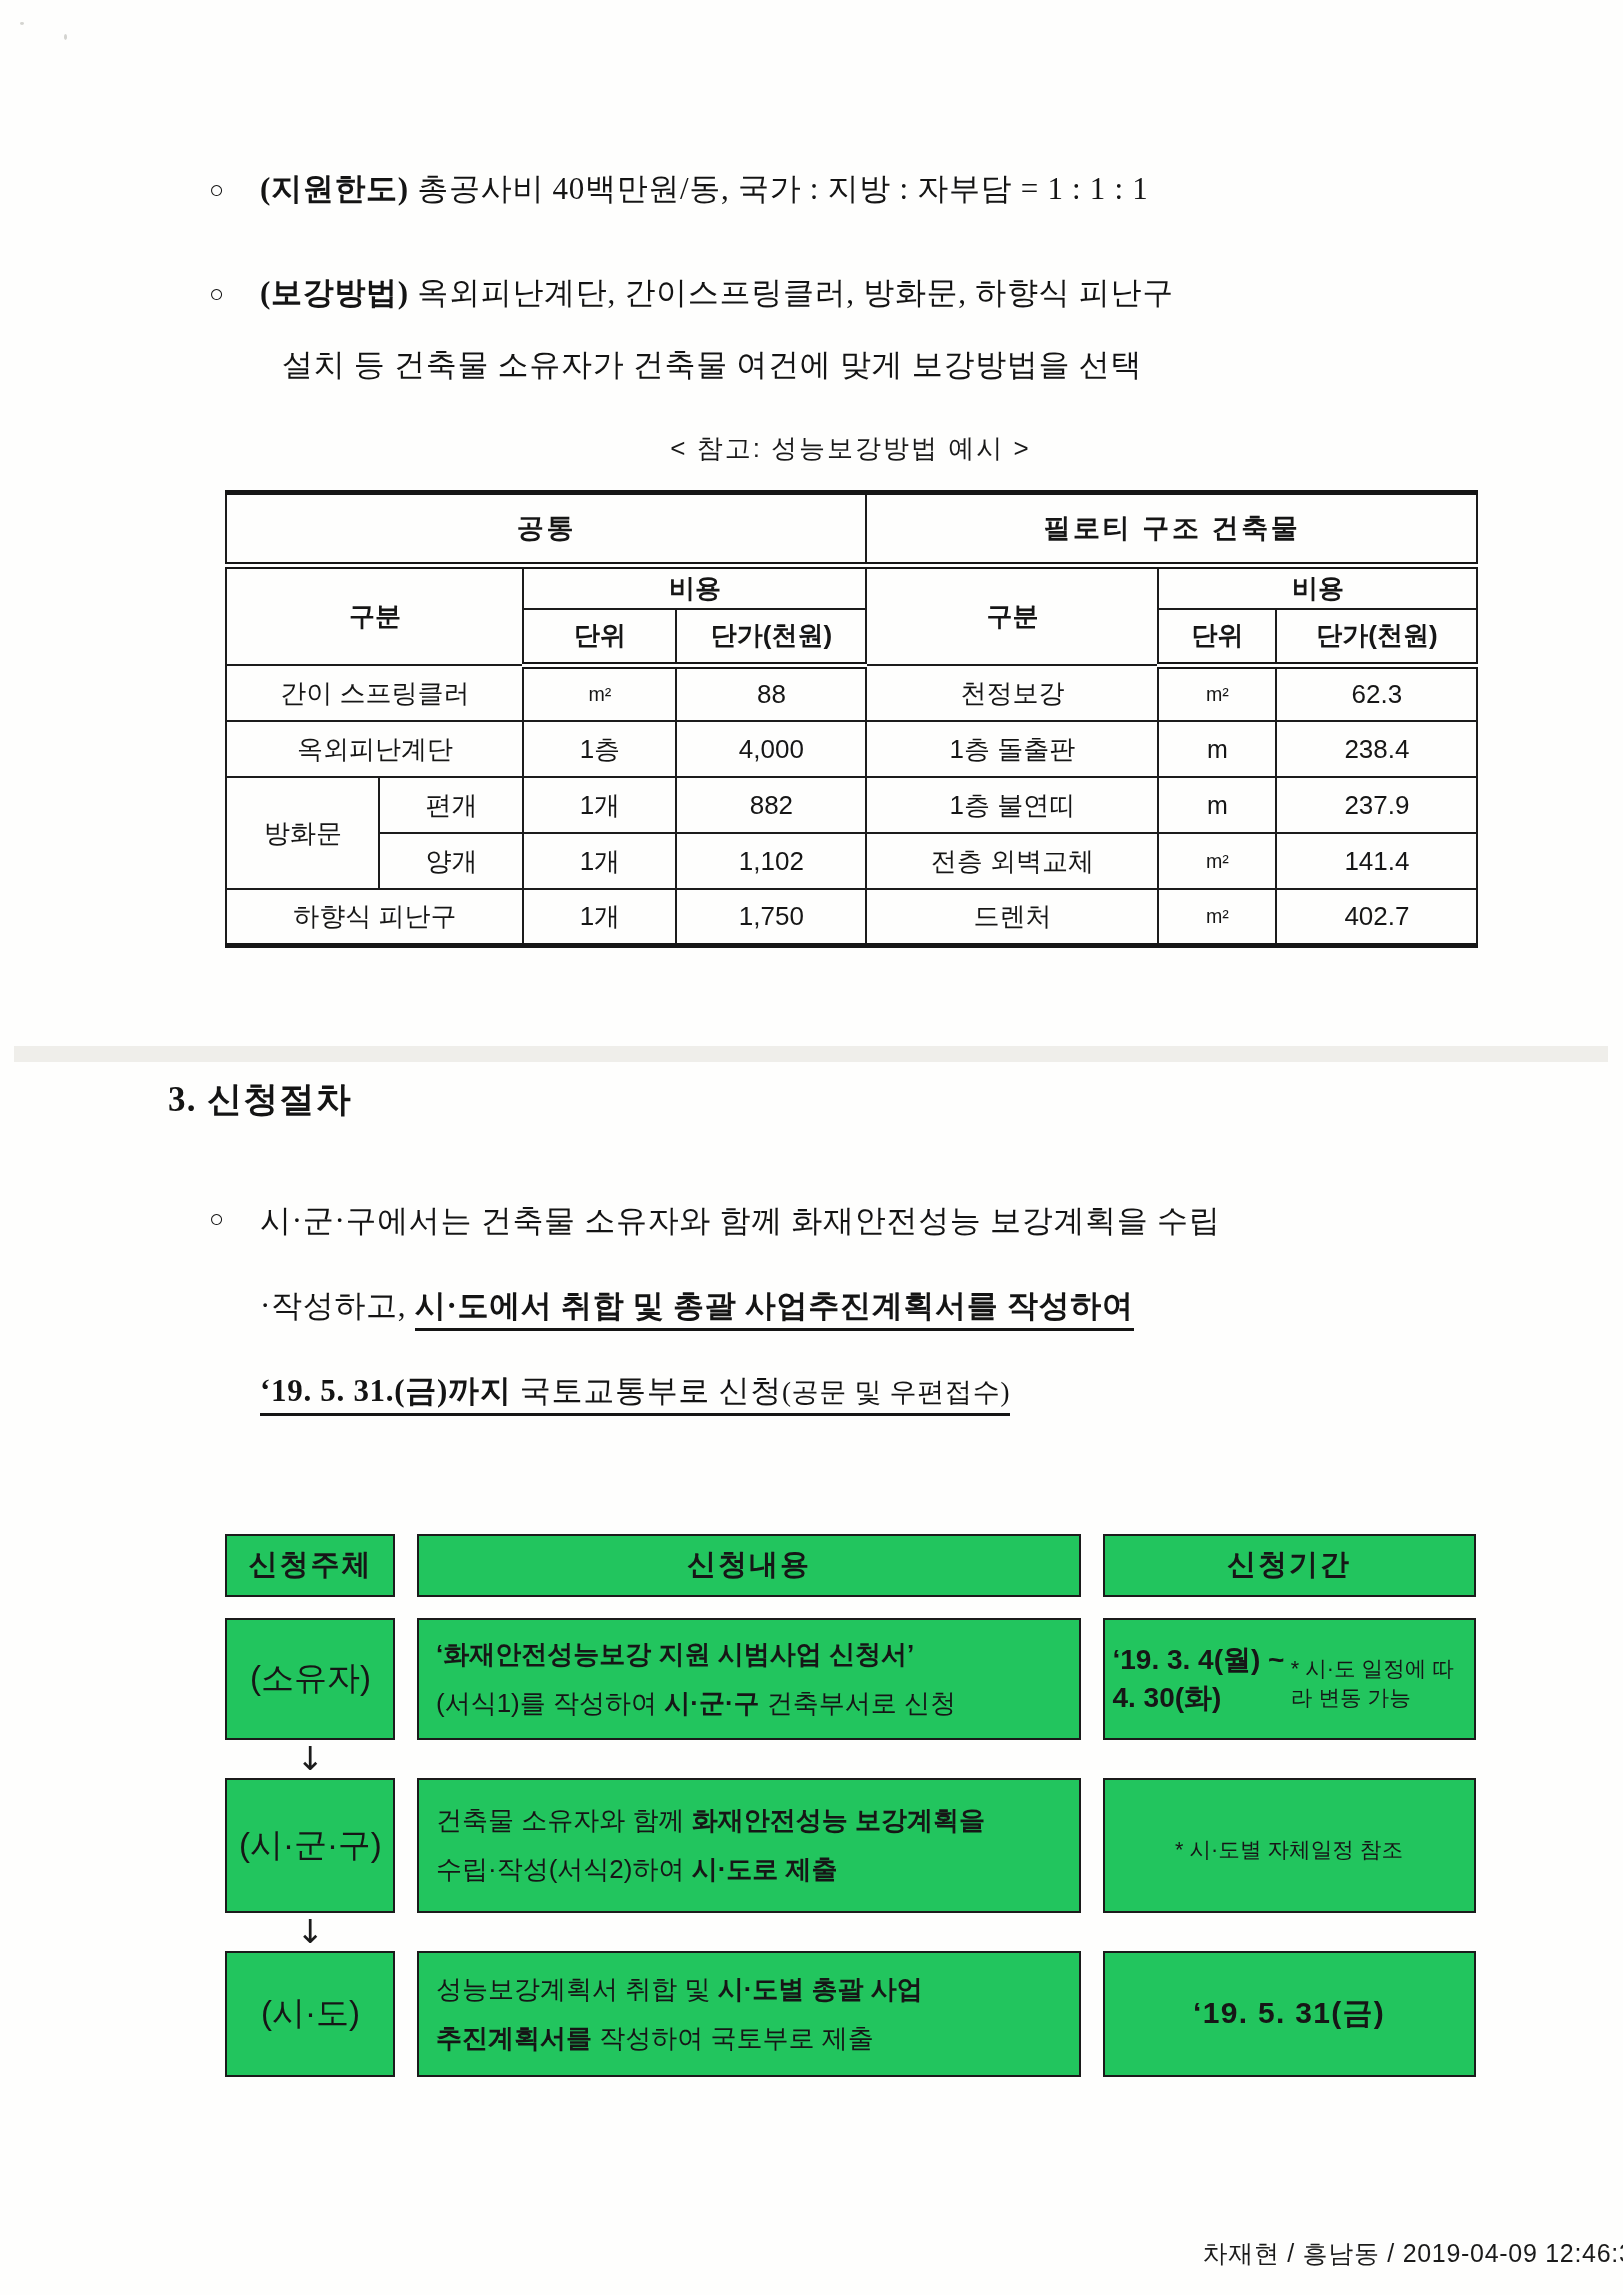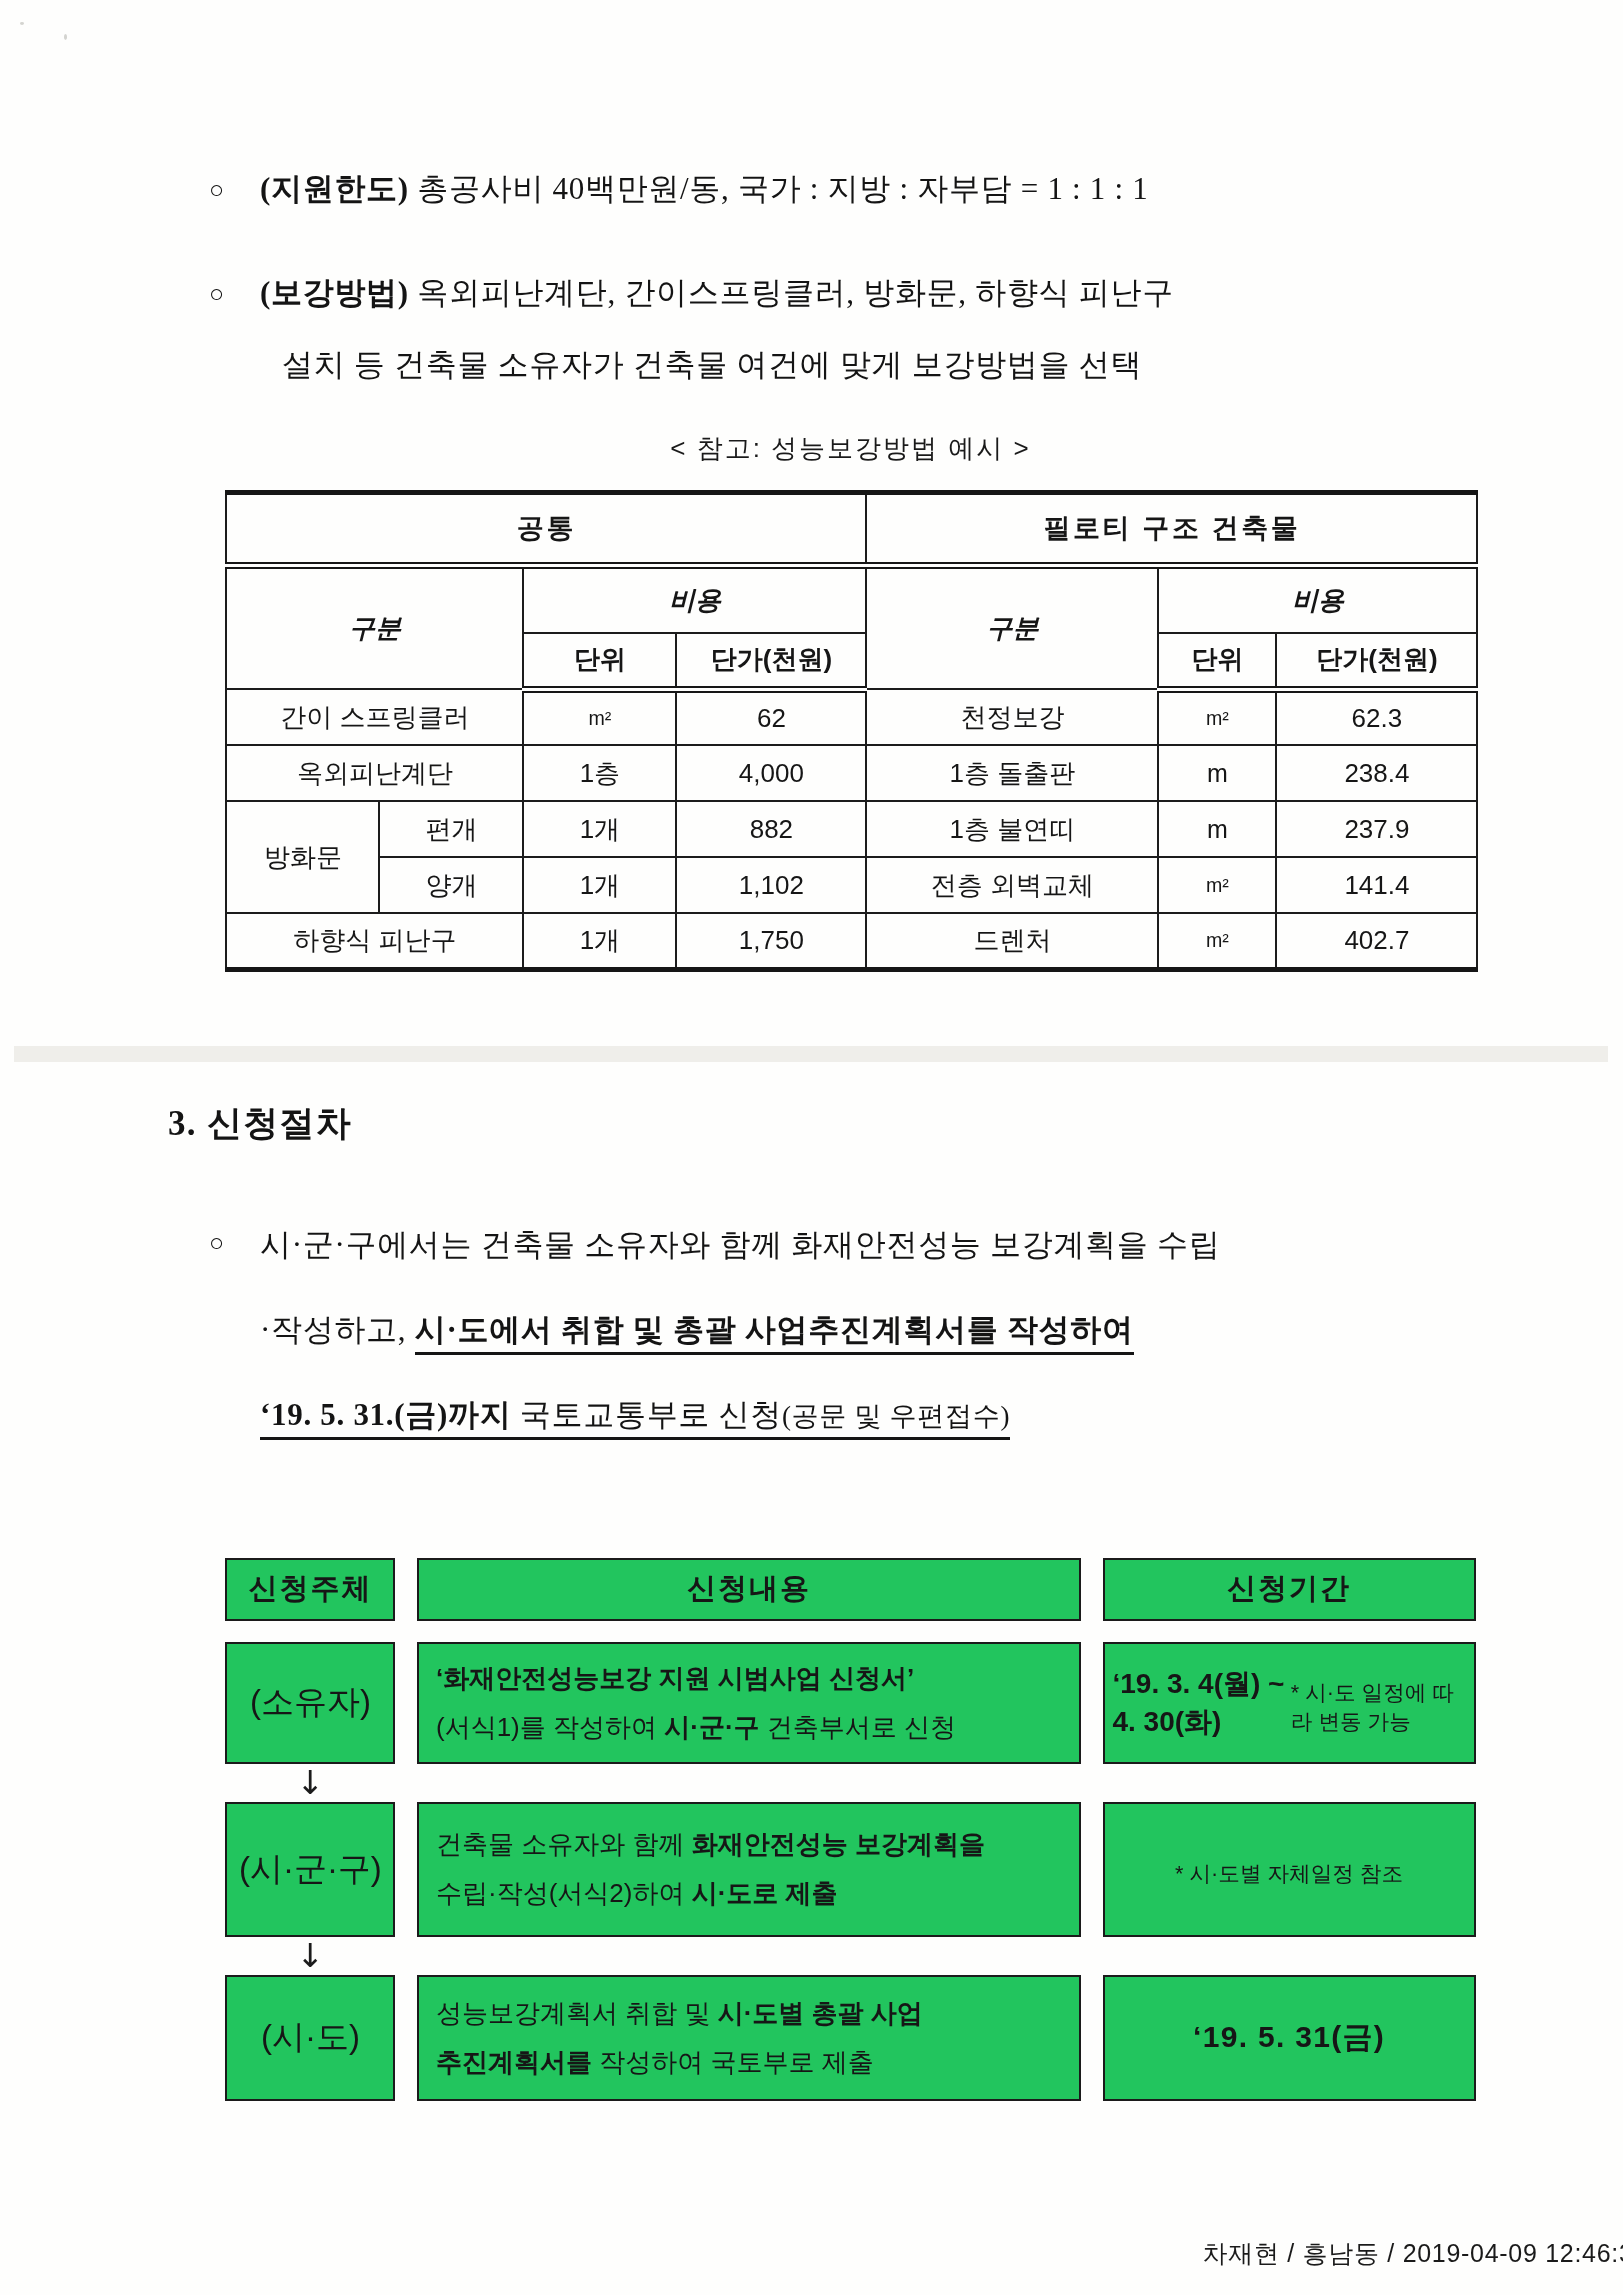--- a/index.html
+++ b/index.html
@@ -33,21 +33,21 @@
   .caption { text-align:center; font-family:"Liberation Sans", sans-serif;
              font-size:26px; letter-spacing:2px; margin:51px 0 23.6px 0; color:#1a1a1a; }
   table.ref { border-collapse:collapse; width:1250px; margin-left:16.4px;
               font-family:"Liberation Sans", sans-serif; font-size:26px; color:#161616;
               table-layout:fixed; }
   table.ref { border-left:2px solid #161616; border-right:2px solid #161616;
               border-top:5.9px solid #161616; border-bottom:5.9px solid #161616;border-radius:10px; }
   table.ref td, table.ref th { border:2px solid #1c1c1c; text-align:center; vertical-align:middle; }
   table.ref th { font-weight:bold; }
   tr.h1 th { height:73px; border-bottom:7.2px double #161616; font-size:27px; letter-spacing:2.6px; }
-  tr.h2 th { height:68px;font-style:italic; }
+  tr.h2 th { height:44px; }
   tr.h3 th { height:56px; border-bottom:7.2px double #161616; }
   table.ref tbody td { height:56px; }
   .unit-s { font-size:19.6px; }
   .unit-m { font-size:25px; }
 
   
   .sec-head { margin:128px 0 0 -41px; font-size:35px; font-weight:bold; letter-spacing:1.3px; }
 
   
   .proc { display:flex; margin-top:77px; font-size:31px; letter-spacing:0.7px; }
@@ -133,21 +133,21 @@
           <th>단위</th>
           <th>단가(천원)</th>
           <th>단위</th>
           <th>단가(천원)</th>
         </tr>
       </thead>
       <tbody>
         <tr>
           <td colspan="2">간이 스프링클러</td>
           <td class="unit-s">m²</td>
-          <td>62</td>
+          <td>88</td>
           <td>천정보강</td>
           <td class="unit-s">m²</td>
           <td>62.3</td>
         </tr>
         <tr>
           <td colspan="2">옥외피난계단</td>
           <td>1층</td>
           <td>4,000</td>
           <td>1층 돌출판</td>
           <td class="unit-m">m</td>

